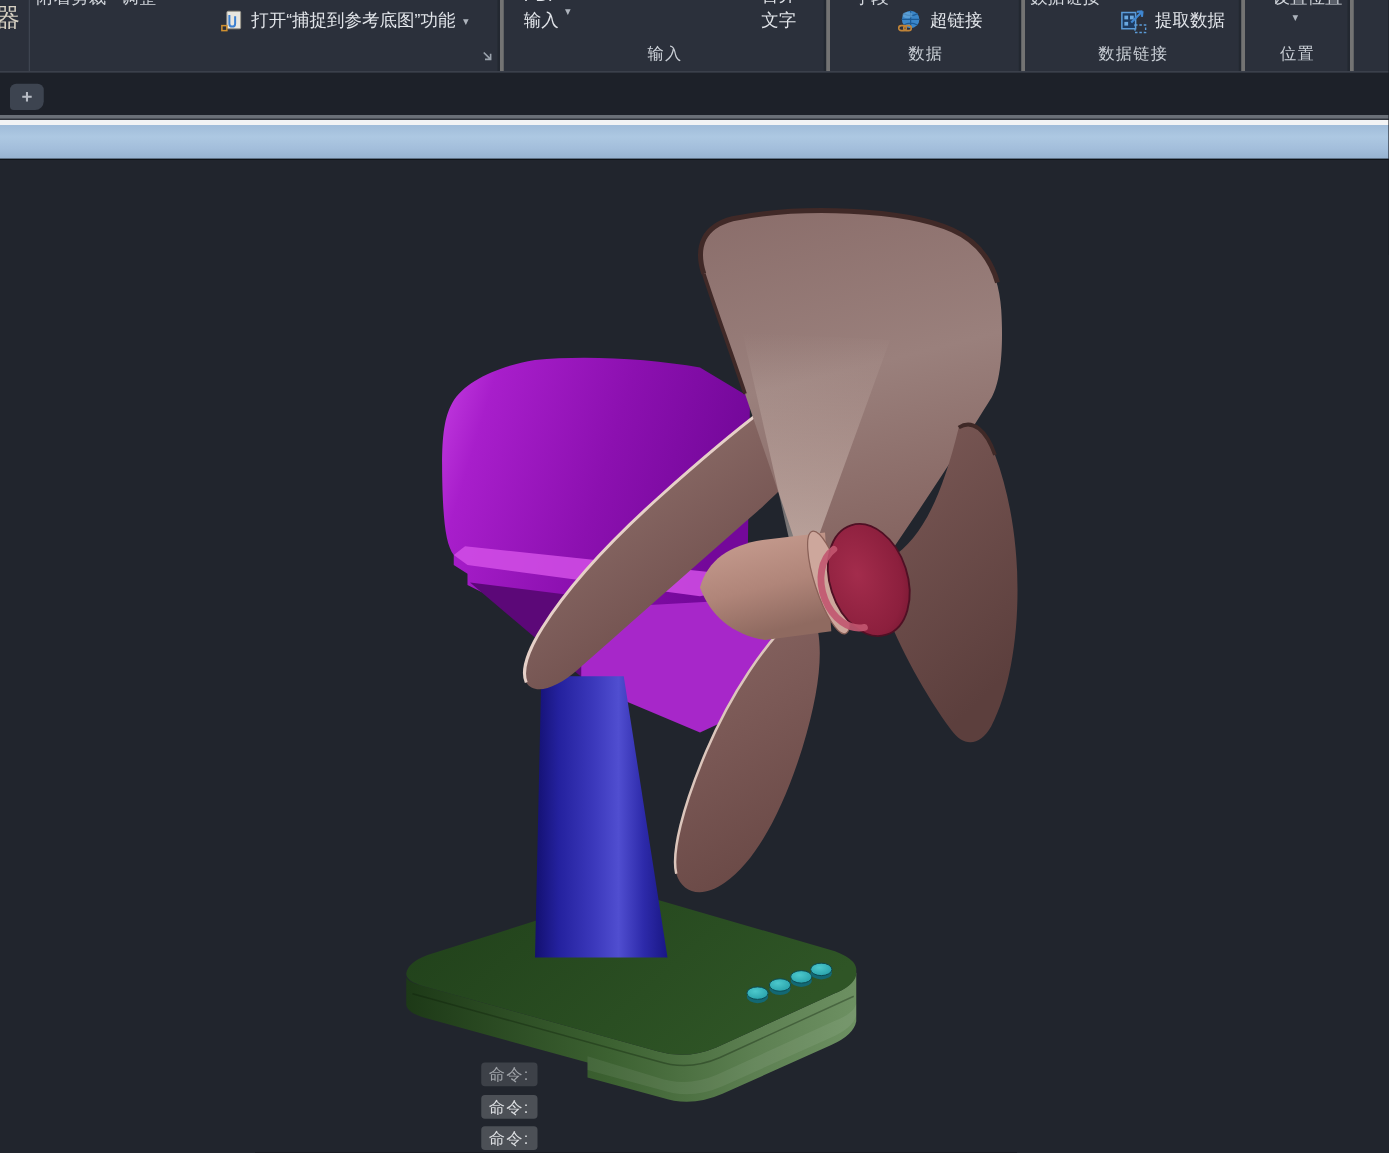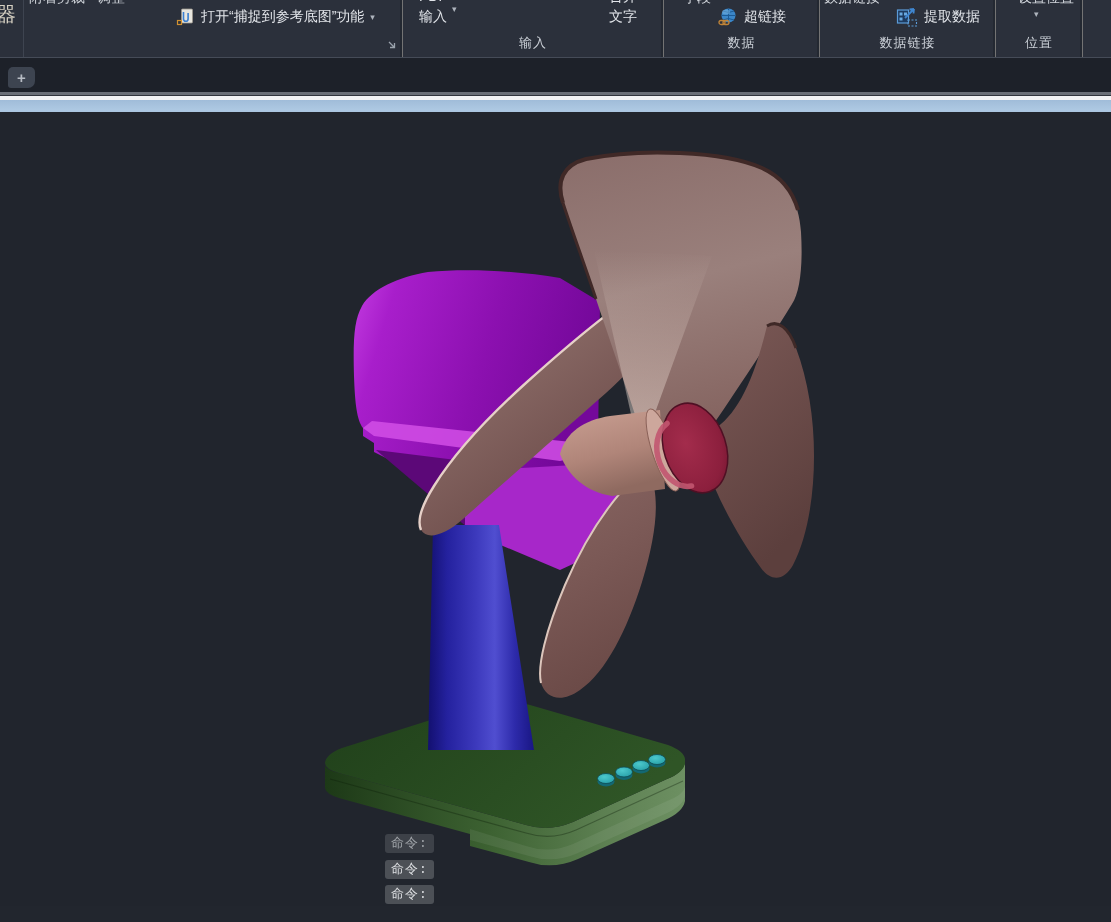--- a/index.html
+++ b/index.html
@@ -5,21 +5,21 @@
   * { margin:0; padding:0; box-sizing:border-box; }
   html,body { background:#14171d; }
   .app {
     position:relative; width:1111px; height:922px; overflow:hidden;
     font-family:"Liberation Sans","DejaVu Sans",sans-serif;
     background:#22262e;
   }
   
   .ribbon { position:absolute; left:0; top:0; width:1111px; height:57px;
     background:#2b303b; }
-  .panel { position:absolute; top:0; height:57px; border-right:1px solid #737373;
+  .panel { position:absolute; top:0; height:57px; border-right:3px solid #737373;
     box-shadow: inset -2px 0 0 #232831; }
   .panel-label { position:absolute; bottom:5px; left:0; width:100%; text-align:center;
     font-size:13px; color:#ccd1d8; letter-spacing:1px; white-space:nowrap; }
   .panel-label .caret { font-size:9px; color:#aeb4bd; margin-left:4px; }
   .btn-row { position:absolute; display:flex; align-items:center; gap:6px;
     font-size:14px; color:#e2e5ea; white-space:nowrap; cursor:default; }
   .caret-glyph { font-size:9px; color:#aeb4bd; }
   .frag { position:absolute; top:0; height:6px; overflow:hidden;
     font-size:14px; color:#d2d6dc; white-space:nowrap; }
   .frag > span { display:block; margin-top:-11px; }
@@ -37,22 +37,22 @@
     background:#3d4450; border-radius:5px 5px 7px 3px;
     color:#b7bcc4; font-size:15px; font-weight:bold;
     display:flex; align-items:center; justify-content:center; cursor:default; }
   .strip-grey  { position:absolute; left:0; top:92px;  width:1111px; height:3px; background:#6a6f77; }
   .strip-dark  { position:absolute; left:0; top:95px;  width:1111px; height:1px; background:#30343c; }
   .strip-white { position:absolute; left:0; top:96px;  width:1111px; height:4px; background:#f2f3f4; }
   .strip-blue  { position:absolute; left:0; top:100px; width:1111px; height:27px;
     background:linear-gradient(180deg,#a0bcd9 0%,#adc8e2 35%,#a3bedb 70%,#96b2d0 100%); }
   .strip-edge  { position:absolute; left:0; top:127px; width:1111px; height:1px; background:#0e1218; }
   
-  .viewport { position:absolute; left:0; top:112px; width:886px; height:794px;
-    background:#21252d;font-family:Liberation Mono, monospace; }
+  .viewport { position:absolute; left:0; top:128px; width:886px; height:794px;
+    background:#21252d; }
   .cmdchip { position:absolute; height:19px; padding:1px 6px 0 6px; border-radius:3px;
     background:rgba(128,132,138,0.45); color:#dcdee1; font-size:13px;
     letter-spacing:1px; line-height:18px; }
   .cmdchip.dim { background:rgba(120,124,130,0.32); color:#9fa3a8; }
   svg { display:block; }
 </style>
 </head>
 <body>
 
 <div class="app">

